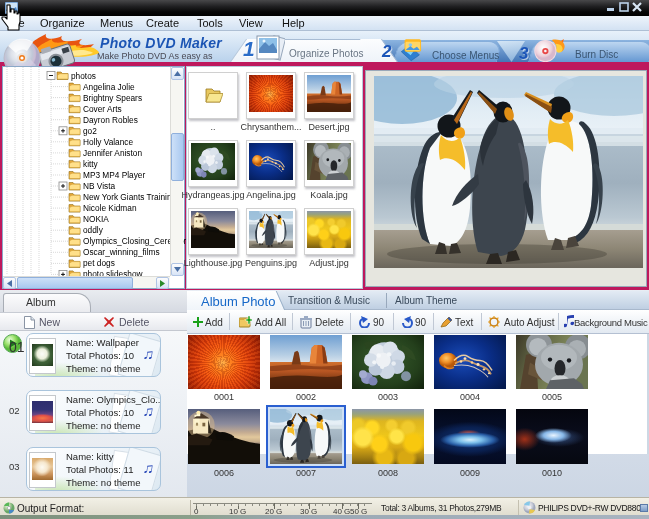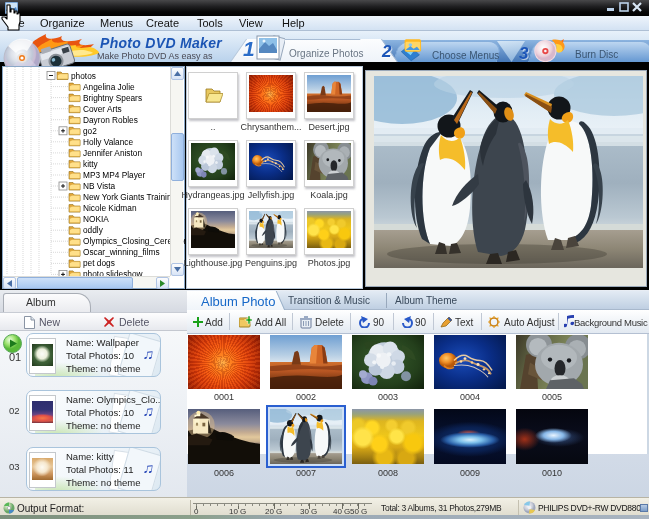--- a/index.html
+++ b/index.html
@@ -17,21 +17,21 @@
 #menubar span { position:absolute; top:1px; }
 
 #banner { left:0; top:31px; width:649px; height:31px;
   background:linear-gradient(#e8f1fa, #b9d2ec); overflow:hidden; }
 #bantitle { left:100px; top:4px; font-size:14px; font-weight:bold; font-style:italic; color:#1c55b4; letter-spacing:0.3px;}
 #bansub { left:97px; top:20px; font-size:9px; color:#4a4a55; }
 
 .stepnum { font-size:21px; font-weight:bold; font-style:italic; color:#1d5fc8; }
 .steplabel { font-size:10px; color:#5a6a7a; }
 
-#frame { left:0; top:62px; width:649px; height:229px; background:#000000; }
+#frame { left:0; top:62px; width:649px; height:229px; background:#be185d; }
 #treepanel { left:2px; top:4px; width:183px; height:223px; background:#fff; border:1px solid #8aa8c8; }
 #thumbpanel { left:186px; top:4px; width:177px; height:223px; background:#fff; border:1px solid #b8c8da; }
 #prevpanel { left:365px; top:8px; width:282px; height:217px; background:#e6e6df; border:1px solid #9aa8b8; }
 
 #bottom { left:0; top:290px; width:649px; height:207px; }
 #albumpanel { left:0; top:0; width:187px; height:207px; background:linear-gradient(#f2f4f7,#dde2ea); }
 #rightpanel { left:187px; top:0; width:462px; height:207px; background:linear-gradient(#e8edf4,#ccd6e4); }
 #rtabs { left:0; top:1px; width:462px; height:19px; background:linear-gradient(#e3ebf4,#bfcfe2); border-bottom:1px solid #a8b8cc;}
 #rtoolbar div { white-space:nowrap; }
 #rtoolbar { left:0; top:20px; width:462px; height:24px; background:linear-gradient(#ffffff,#e2e9f1); border-bottom:1px solid #b4c0d2; font-size:10px; color:#333; }
@@ -395,21 +395,21 @@
 <path d="M21 29 Q30 24 36 27 T48 32 T57 40" stroke="#f0b060" stroke-width="1.8" fill="none" opacity="0.8"></path>
 <path d="M20 31 Q28 30 34 31 T46 36 T54 43" stroke="#ffe8c8" stroke-width="1.1" fill="none" opacity="0.8"></path>
 <circle cx="31" cy="24" r="1.4" fill="#ffe0b0"></circle>
           <circle cx="38" cy="28" r="1.2" fill="#ffd090"></circle>
 <circle cx="44" cy="30" r="1.5" fill="#ffe4b8"></circle>
           <circle cx="50" cy="35" r="1.2" fill="#ffcf88"></circle>
 <circle cx="55" cy="39" r="1.1" fill="#ffdEA8"></circle>
           <circle cx="27" cy="27" r="1.3" fill="#ffd9a0"></circle>
 </svg>
       </div>
-<div class="plabel" style="left:47px;top:123px;width:74px;">Jellyfish.jpg</div>
+<div class="plabel" style="left:47px;top:123px;width:74px;">Angelina.jpg</div>
 <div class="card" style="left:117px;top:73px;">
         <svg class="photo" width="44" height="37" viewBox="0 0 72 55" preserveAspectRatio="none">
 <defs>
             <linearGradient id="kbgK1" x1="0" y1="0" x2="1" y2="0.3">
 <stop offset="0" stop-color="#3c3828"></stop>
               <stop offset="0.3" stop-color="#5c6040"></stop>
               <stop offset="0.7" stop-color="#7c8458"></stop>
               <stop offset="1" stop-color="#6a7450"></stop>
             </linearGradient>
           </defs>
@@ -529,21 +529,21 @@
 <path d="M203 156 L199 168 L212 168 L209 158 Z" fill="#4a443c"></path>
 <path d="M216 156 L214 166 L227 164 L223 154 Z" fill="#4a443c"></path>
 </g>
 </g>
 </svg>
       </div>
 <div class="plabel" style="left:47px;top:191px;width:74px;">Penguins.jpg</div>
 <div class="card" style="left:117px;top:141px;">
         <div class="photo ph-tulip" style="left:2px;top:2px;width:44px;height:37px;"></div>
       </div>
-<div class="plabel" style="left:105px;top:191px;width:74px;">Photos.jpg</div>
+<div class="plabel" style="left:105px;top:191px;width:74px;">Adjust.jpg</div>
     </div>
   <div class="abs" id="prevpanel">
 <div class="abs" style="left:8px;top:5px;width:269px;height:192px;">
         <svg class="photo" width="269" height="192" viewBox="0 0 269 192" preserveAspectRatio="none">
 <defs>
 <linearGradient id="pskyg2" x1="0" y1="0" x2="0" y2="1">
 <stop offset="0" stop-color="#cfe0ee"></stop>
               <stop offset="0.5" stop-color="#e2edf5"></stop>
               <stop offset="1" stop-color="#eef4f8"></stop>
             </linearGradient>
@@ -636,21 +636,21 @@
   <circle cx="9.5" cy="9.5" r="9" fill="url(#gplay)" stroke="#58a858"></circle>
   <path d="M7 5.5 L14 9.5 L7 13.5 Z" fill="#1c7a1c"></path>
   <defs>
           <radialGradient id="gplay" cx="35%" cy="30%">
             <stop offset="0" stop-color="#eaffe0"></stop>
             <stop offset="60%" stop-color="#9ae06a"></stop>
             <stop offset="100%" stop-color="#58b838"></stop>
           </radialGradient>
         </defs>
 </svg>
-<div class="abs" style="left:9px;top:61px;font-size:11px;color:#333;">01</div>
+<div class="abs" style="left:9px;top:49px;font-size:14px;color:#333;">01</div>
 <div class="abs" style="left:9px;top:115px;font-size:9.5px;color:#333;">02</div>
 <div class="abs" style="left:9px;top:171px;font-size:9.5px;color:#333;">03</div>
 
 <div class="abs" style="left:26px;top:43px;width:135px;height:44px;background:linear-gradient(135deg,#ffffff,#eef4f9 55%,#dde9f2);border:1px solid #a9c4dc;border-radius:7px;overflow:hidden;">
   <div class="abs" style="left:84px;top:4px;width:34px;height:40px;background:#fff;border:1px solid #d8e0e8;transform:rotate(8deg);"></div>
   <div class="abs" style="left:96px;top:2px;width:34px;height:44px;background:#f2f7fb;border:1px solid #d0dce6;transform:rotate(16deg);"></div>
   <div class="abs" style="left:8px;top:28px;width:70px;height:16px;background:radial-gradient(ellipse at 30% 100%, rgba(190,225,160,0.8), rgba(190,225,160,0) 70%);"></div>
   <div class="abs" style="left:2px;top:4px;width:27px;height:36px;background:#fff;border:1px solid #c4c8cc;">
     <div class="photo ph-flower" style="left:2px;top:5px;width:21px;height:22px;"></div>
   </div>

